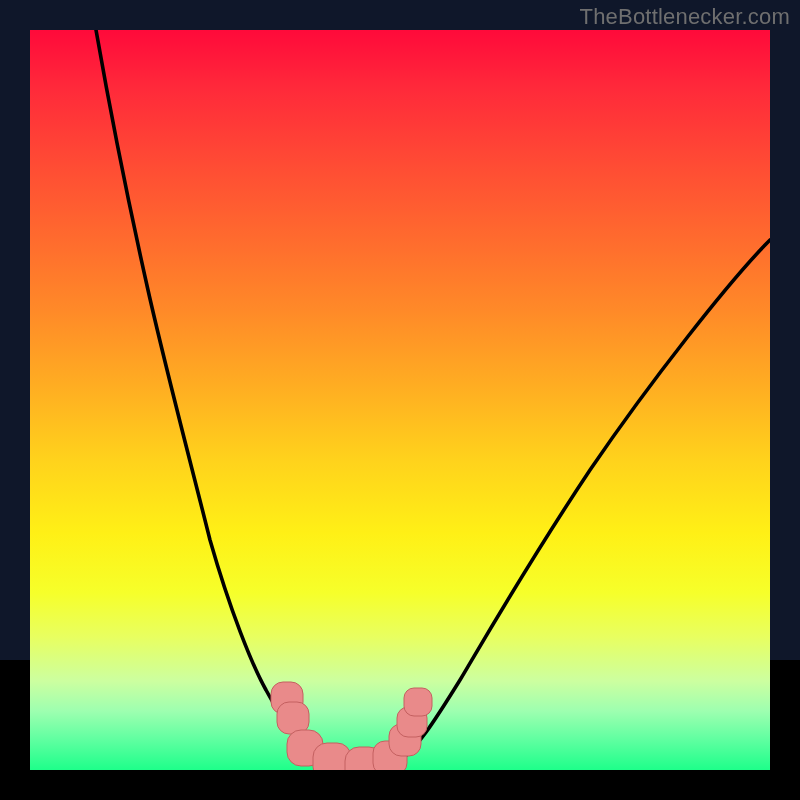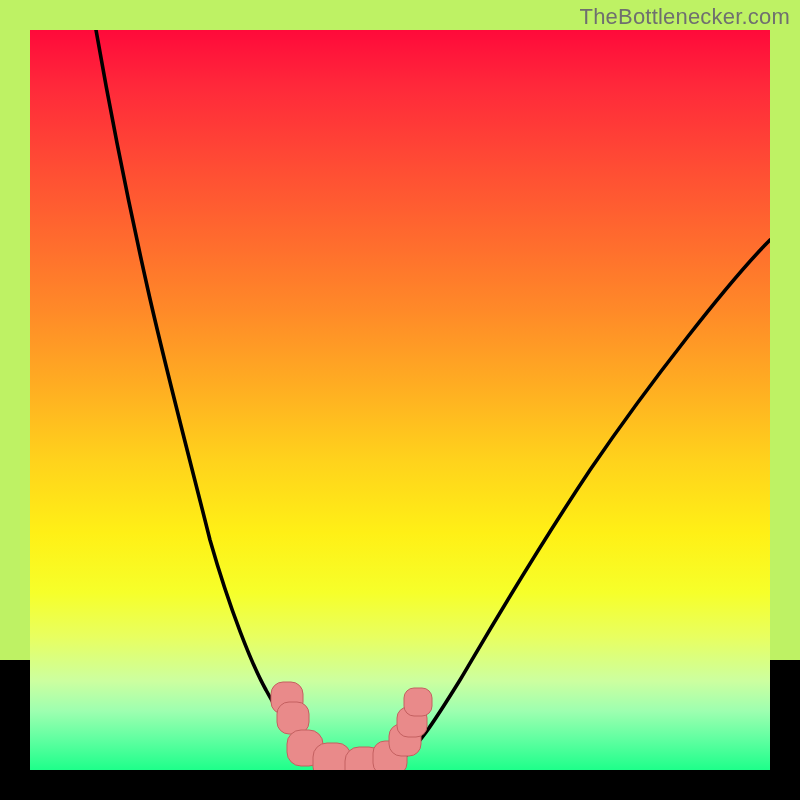--- a/index.html
+++ b/index.html
@@ -8,21 +8,21 @@
     width: 800px;
     height: 800px;
     overflow: hidden;
     background: #000;
     font-family: Arial, Helvetica, sans-serif;
   }
   .frame {
     position: relative;
     width: 800px;
     height: 660px;
-    background: #bef264;
+    background: #0f172a;
   }
   .plot-area {
     position: absolute;
     left: 30px;
     top: 30px;
     width: 740px;
     height: 740px;
     overflow: hidden;
   }
   .gradient {

